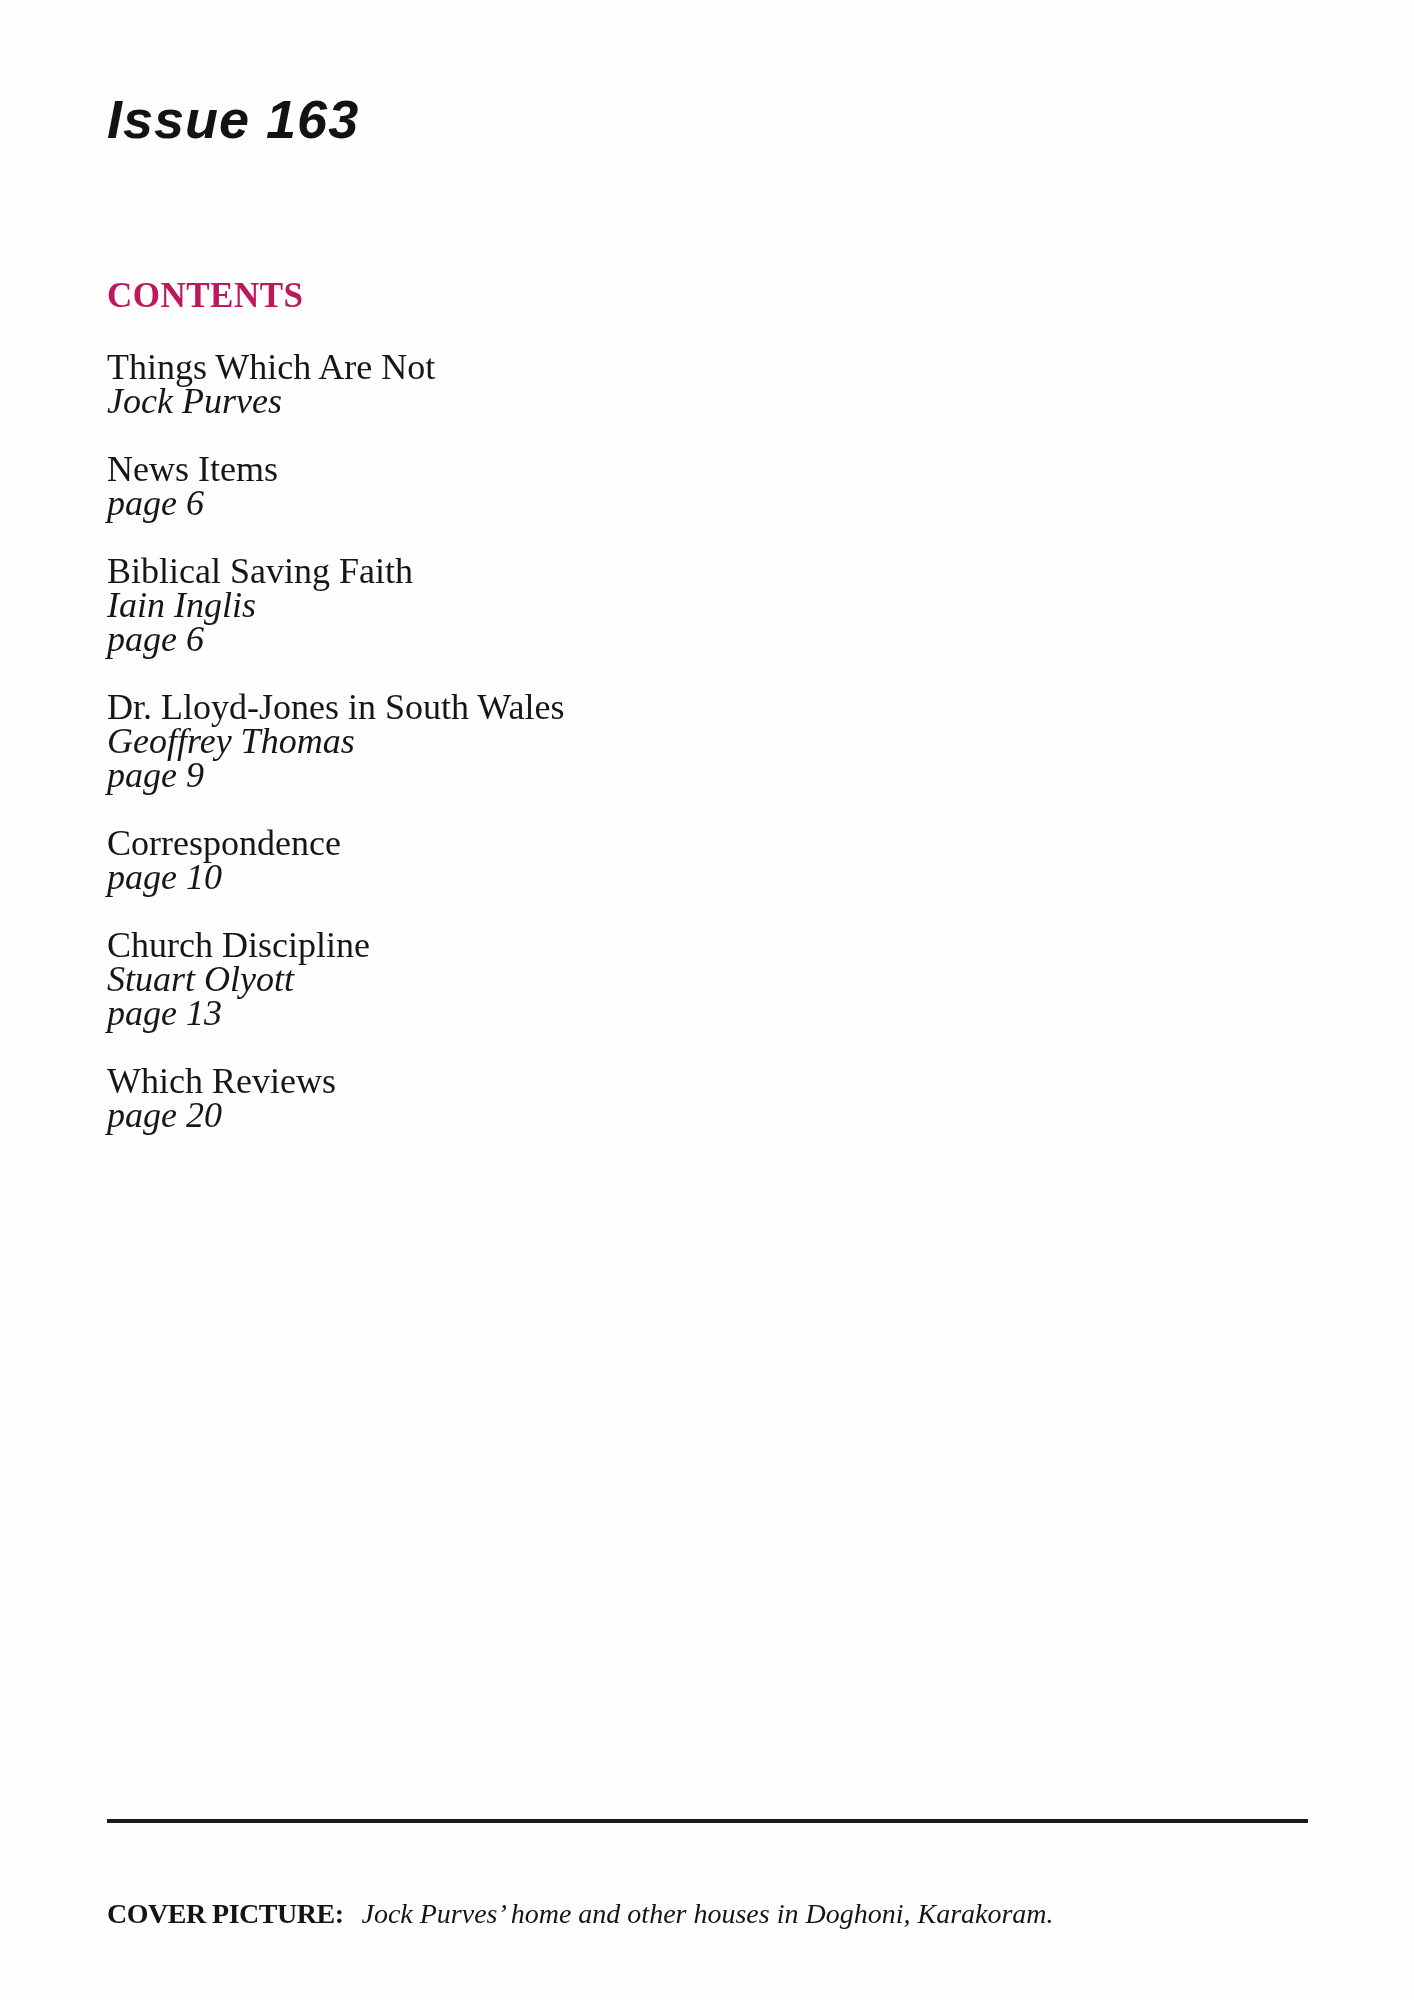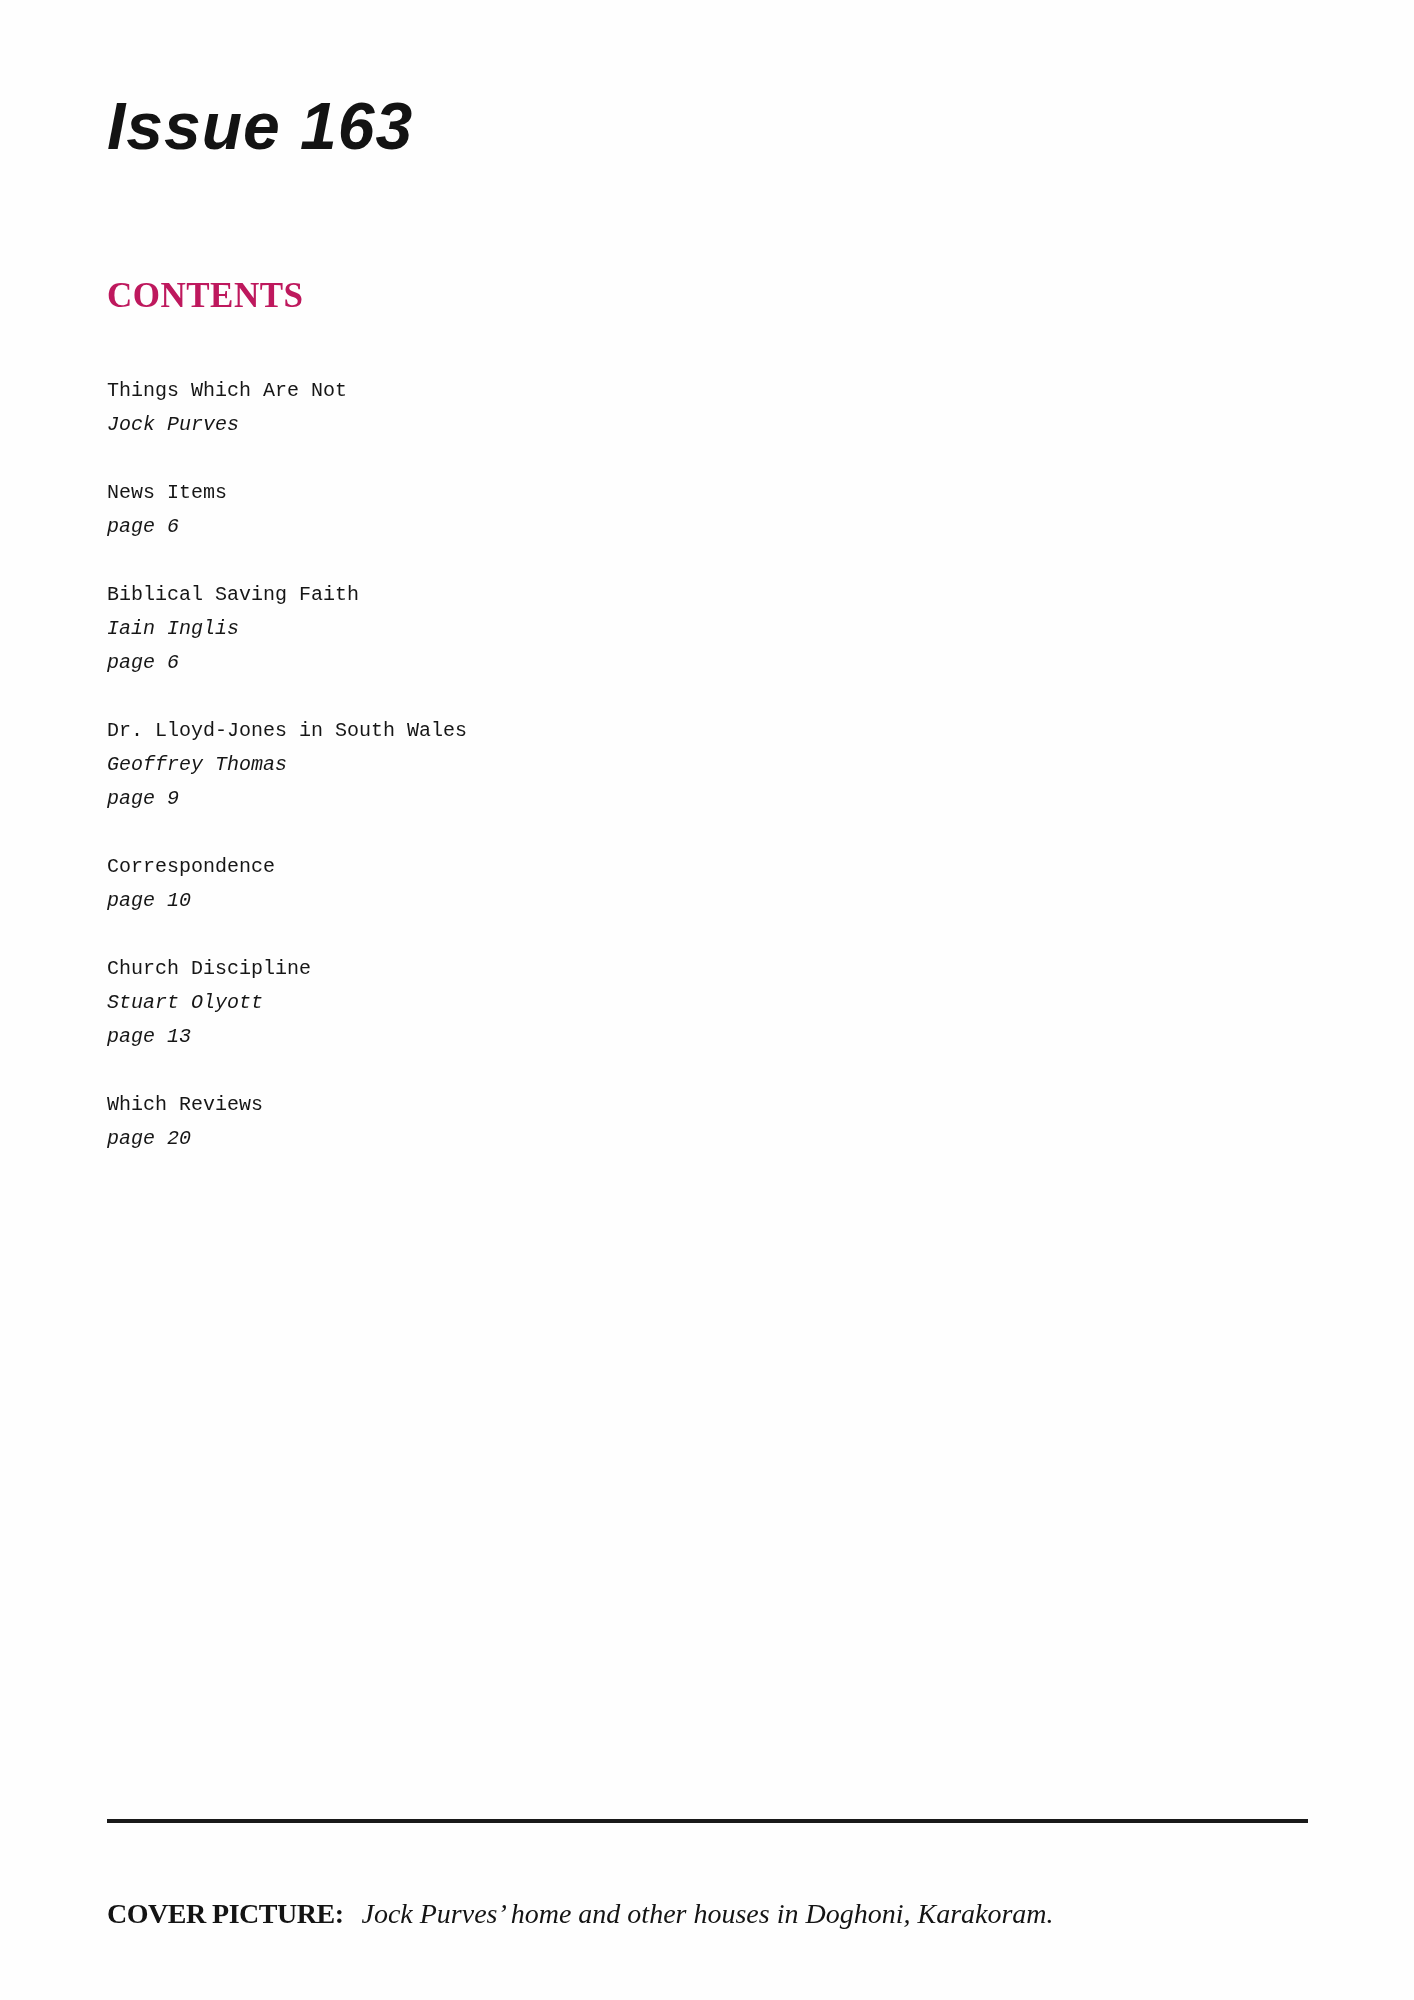--- a/index.html
+++ b/index.html
@@ -20,46 +20,45 @@
     position: absolute;
     top: 88px;
     left: 107px;
     right: 104px;
     display: flex;
     justify-content: space-between;
     align-items: baseline;
     font-family: "Liberation Sans", sans-serif;
     font-weight: bold;
     font-style: italic;
-    font-size: 66px;
+    font-size: 54px;
     letter-spacing: 1px;
     color: #131313;
   }
   
   .contents-heading {
     position: absolute;
     top: 276px;
     left: 107px;
     font-family: Liberation Serif, serif;
     font-weight: bold;
     font-size: 35px;
     letter-spacing: 0.5px;
     color: #be185d;
   }
   
   .toc {
     position: absolute;
     top: 350px;
     left: 107px;
     width: 900px;
-    font-family: Liberation Mono, monospace;
-    font-size: 20px;
+    font-family: Liberation Serif, serif;
+    font-size: 36px;
     line-height: 34px;
     color: #161616;
-    margin-top: 24px;
   }
   .toc-item {
     margin-bottom: 34px;
   }
   .toc-title {
     font-style: normal;
   }
   .toc-author, .toc-page {
     font-style: italic;
   }

